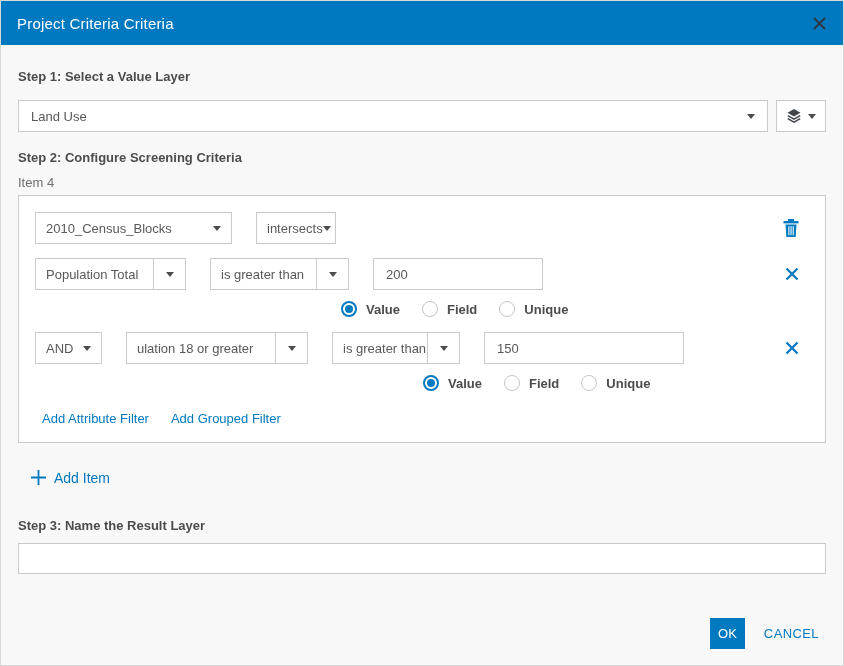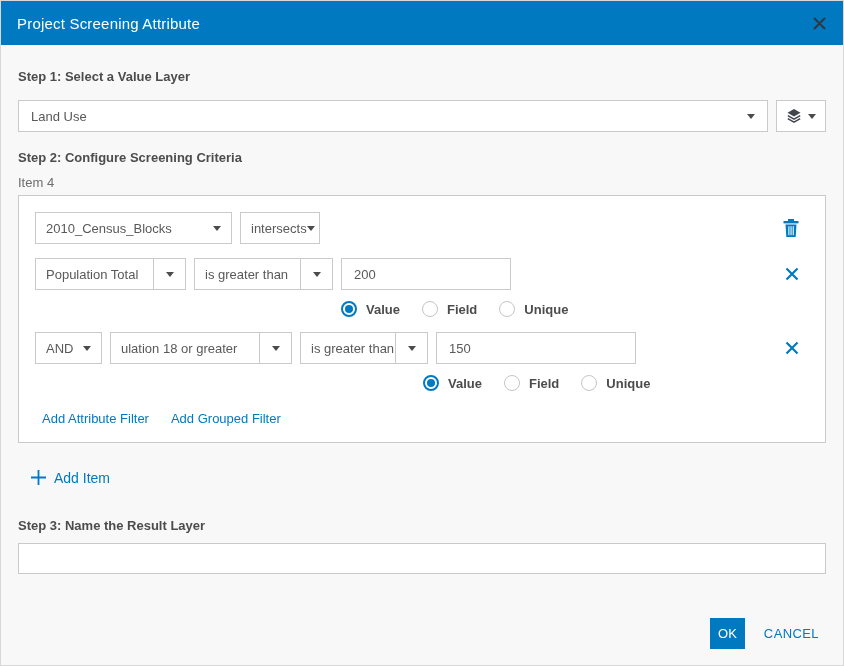--- a/index.html
+++ b/index.html
@@ -46,21 +46,21 @@
   .s1-layertype { width:50px; justify-content:center; gap:6px; cursor:pointer; }
 
   .s2-label { margin-top:18px; }
   .item-label { margin-top:10px; font-size:13px; color:#6e6e6e; }
 
   .item-box {
     margin-top:5px; background:#fff; border:1px solid #cacaca;
     padding:16px; min-height:246px;
   }
 
-  .row { display:flex; align-items:center; gap:8px; }
+  .row { display:flex; align-items:center; gap:24px; }
   .row2 { margin-top:14px; }
   .row3 { margin-top:15px; }
 
   .dd { padding:0 10px; justify-content:space-between; cursor:pointer; }
   .dd-layer { width:197px; }
   .dd-spatial { width:80px; }
   .dd-and { width:67px; }
 
   .split { padding:0; cursor:pointer; }
   .split .txt { flex:1; padding:0 10px; white-space:nowrap; overflow:hidden; display:flex; align-items:center; height:100%; }
@@ -121,21 +121,21 @@
     padding:8px 8px; cursor:pointer;
   }
   .cancel-btn { color:#0079c1; font-size:13px; letter-spacing:0.4px; cursor:pointer; }
 </style>
 </head>
 <body>
 
 <div class="dialog">
 
   <div class="hdr">
-    <span class="hdr-title">Project Screening Attribute</span>
+    <span class="hdr-title">Project Criteria Criteria</span>
     <span class="hdr-close">
       <svg width="15" height="15" viewBox="0 0 15 15">
           <path d="M2 2 L13 13 M13 2 L2 13" stroke="#30373e" stroke-width="1.8" fill="none"></path>
         </svg>
     </span>
   </div>
 
   <div class="body">
 
     <div class="step-label s1-label">Step 1: Select a Value Layer</div>

